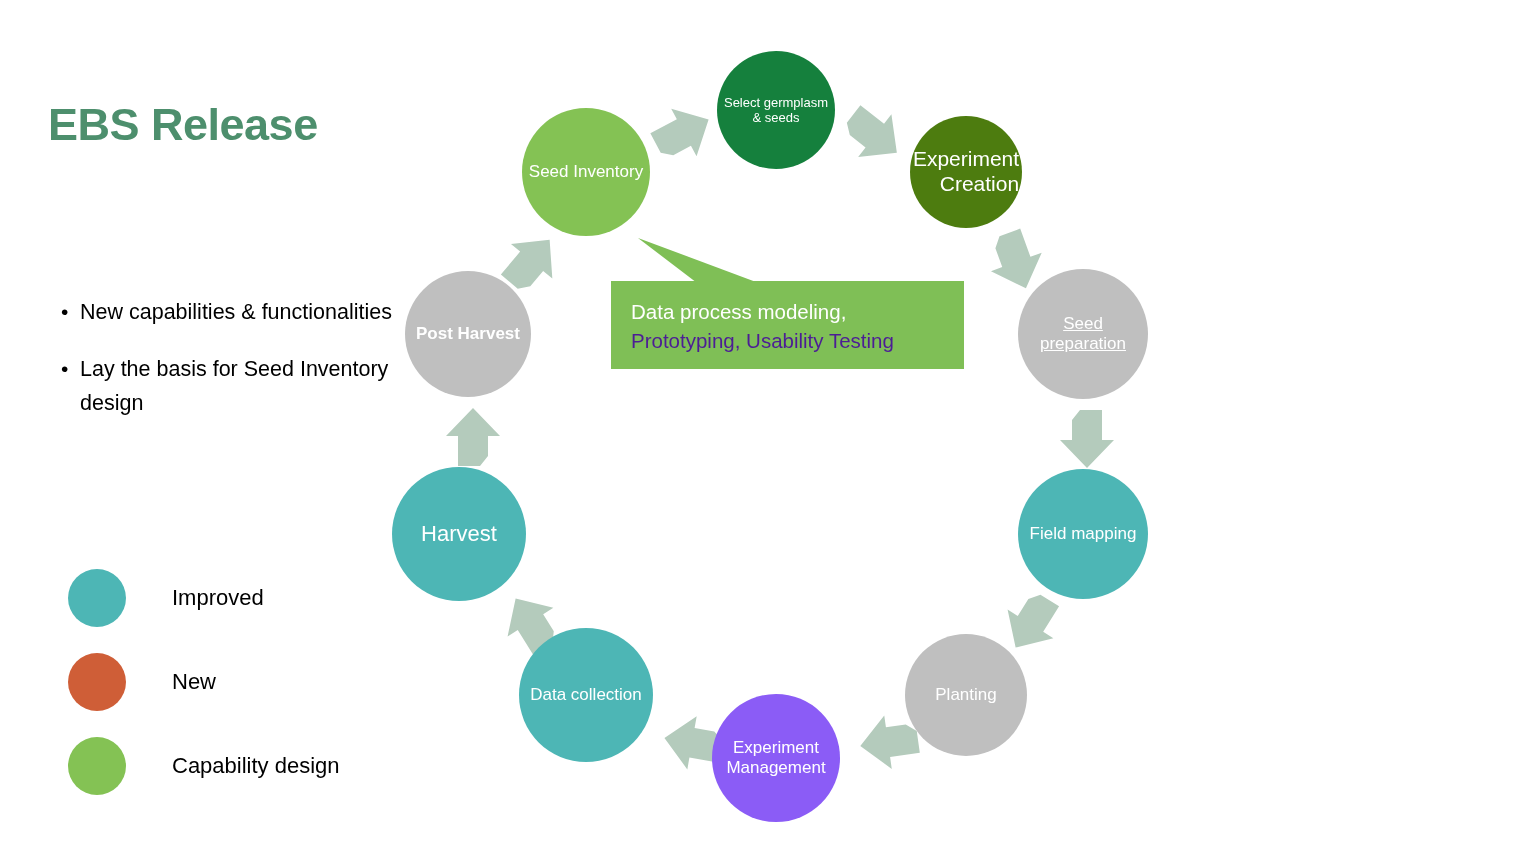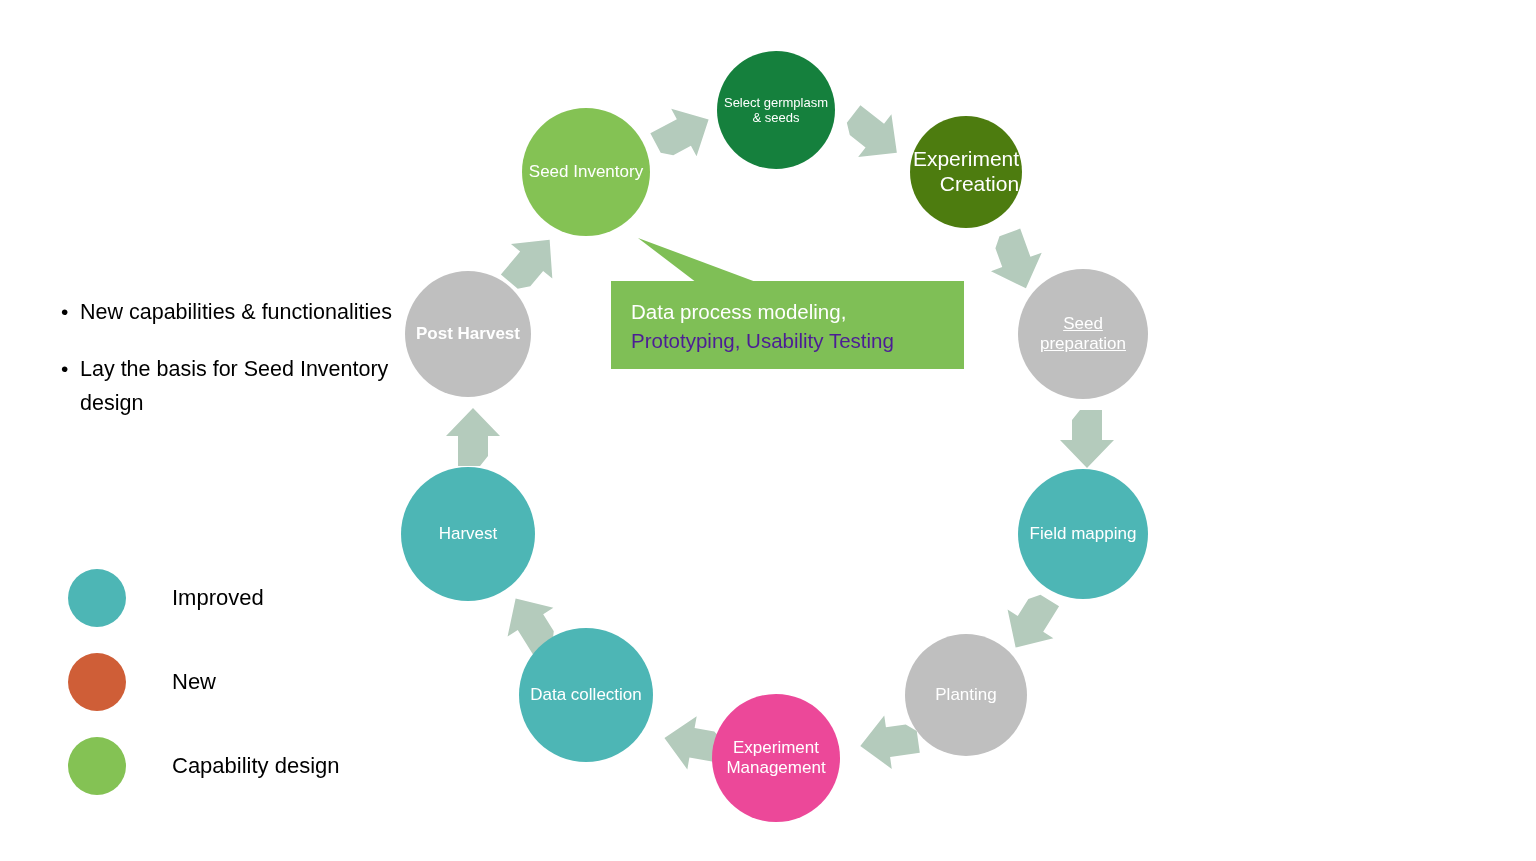--- a/index.html
+++ b/index.html
@@ -56,20 +56,21 @@
     color:#ffffff;font-size:20.5px;line-height:1.42;
   }
   #callout-tail{position:absolute;left:600px;top:225px;}
 </style>
 </head>
 <body>
 
 <div id="slide">
 
   <div id="title">
+    <span class="l">EBS Release</span>
   </div>
 
   <div id="bullets">
     <div class="bullet">
       <div class="dot">•</div>
       <div class="btext">New capabilities &amp; functionalities</div>
     </div>
     <div class="bullet">
       <div class="dot">•</div>
       <div class="btext">Lay the basis for Seed Inventory design</div>
@@ -136,27 +137,27 @@
         </div>
         <div class="node" style="left: 1018px; top: 269px; width: 130px; height: 130px; background: rgb(191, 191, 191); font-size: 17px; text-decoration: underline;">
           <span>Seed preparation</span>
         </div>
         <div class="node" style="left: 1018px; top: 469px; width: 130px; height: 130px; background: rgb(77, 182, 181); font-size: 17px;">
           <span>Field mapping</span>
         </div>
         <div class="node" style="left: 905px; top: 634px; width: 122px; height: 122px; background: rgb(191, 191, 191); font-size: 17px;">
           <span>Planting</span>
         </div>
-        <div class="node" style="left: 712px; top: 694px; width: 128px; height: 128px; background: #ec4899; font-size: 17px;">
+        <div class="node" style="left: 712px; top: 694px; width: 128px; height: 128px; background: #8b5cf6; font-size: 17px;">
           <span>Experiment Management</span>
         </div>
         <div class="node" style="left: 519px; top: 628px; width: 134px; height: 134px; background: rgb(77, 182, 181); font-size: 17px;">
           <span>Data collection</span>
         </div>
-        <div class="node" style="left: 401px; top: 467px; width: 134px; height: 134px; background: rgb(77, 182, 181); font-size: 17px;">
+        <div class="node" style="left: 392px; top: 467px; width: 134px; height: 134px; background: rgb(77, 182, 181); font-size: 22px;">
           <span>Harvest</span>
         </div>
         <div class="node" style="left: 405px; top: 271px; width: 126px; height: 126px; background: rgb(191, 191, 191); font-size: 17px; font-weight: bold;">
           <span>Post Harvest</span>
         </div>
       </div>
   </div>
 
   <svg id="callout-tail" width="380" height="70">
     <polygon id="tail-poly" points="38,13 210,144 390,144" fill="#7fbf56"></polygon>

